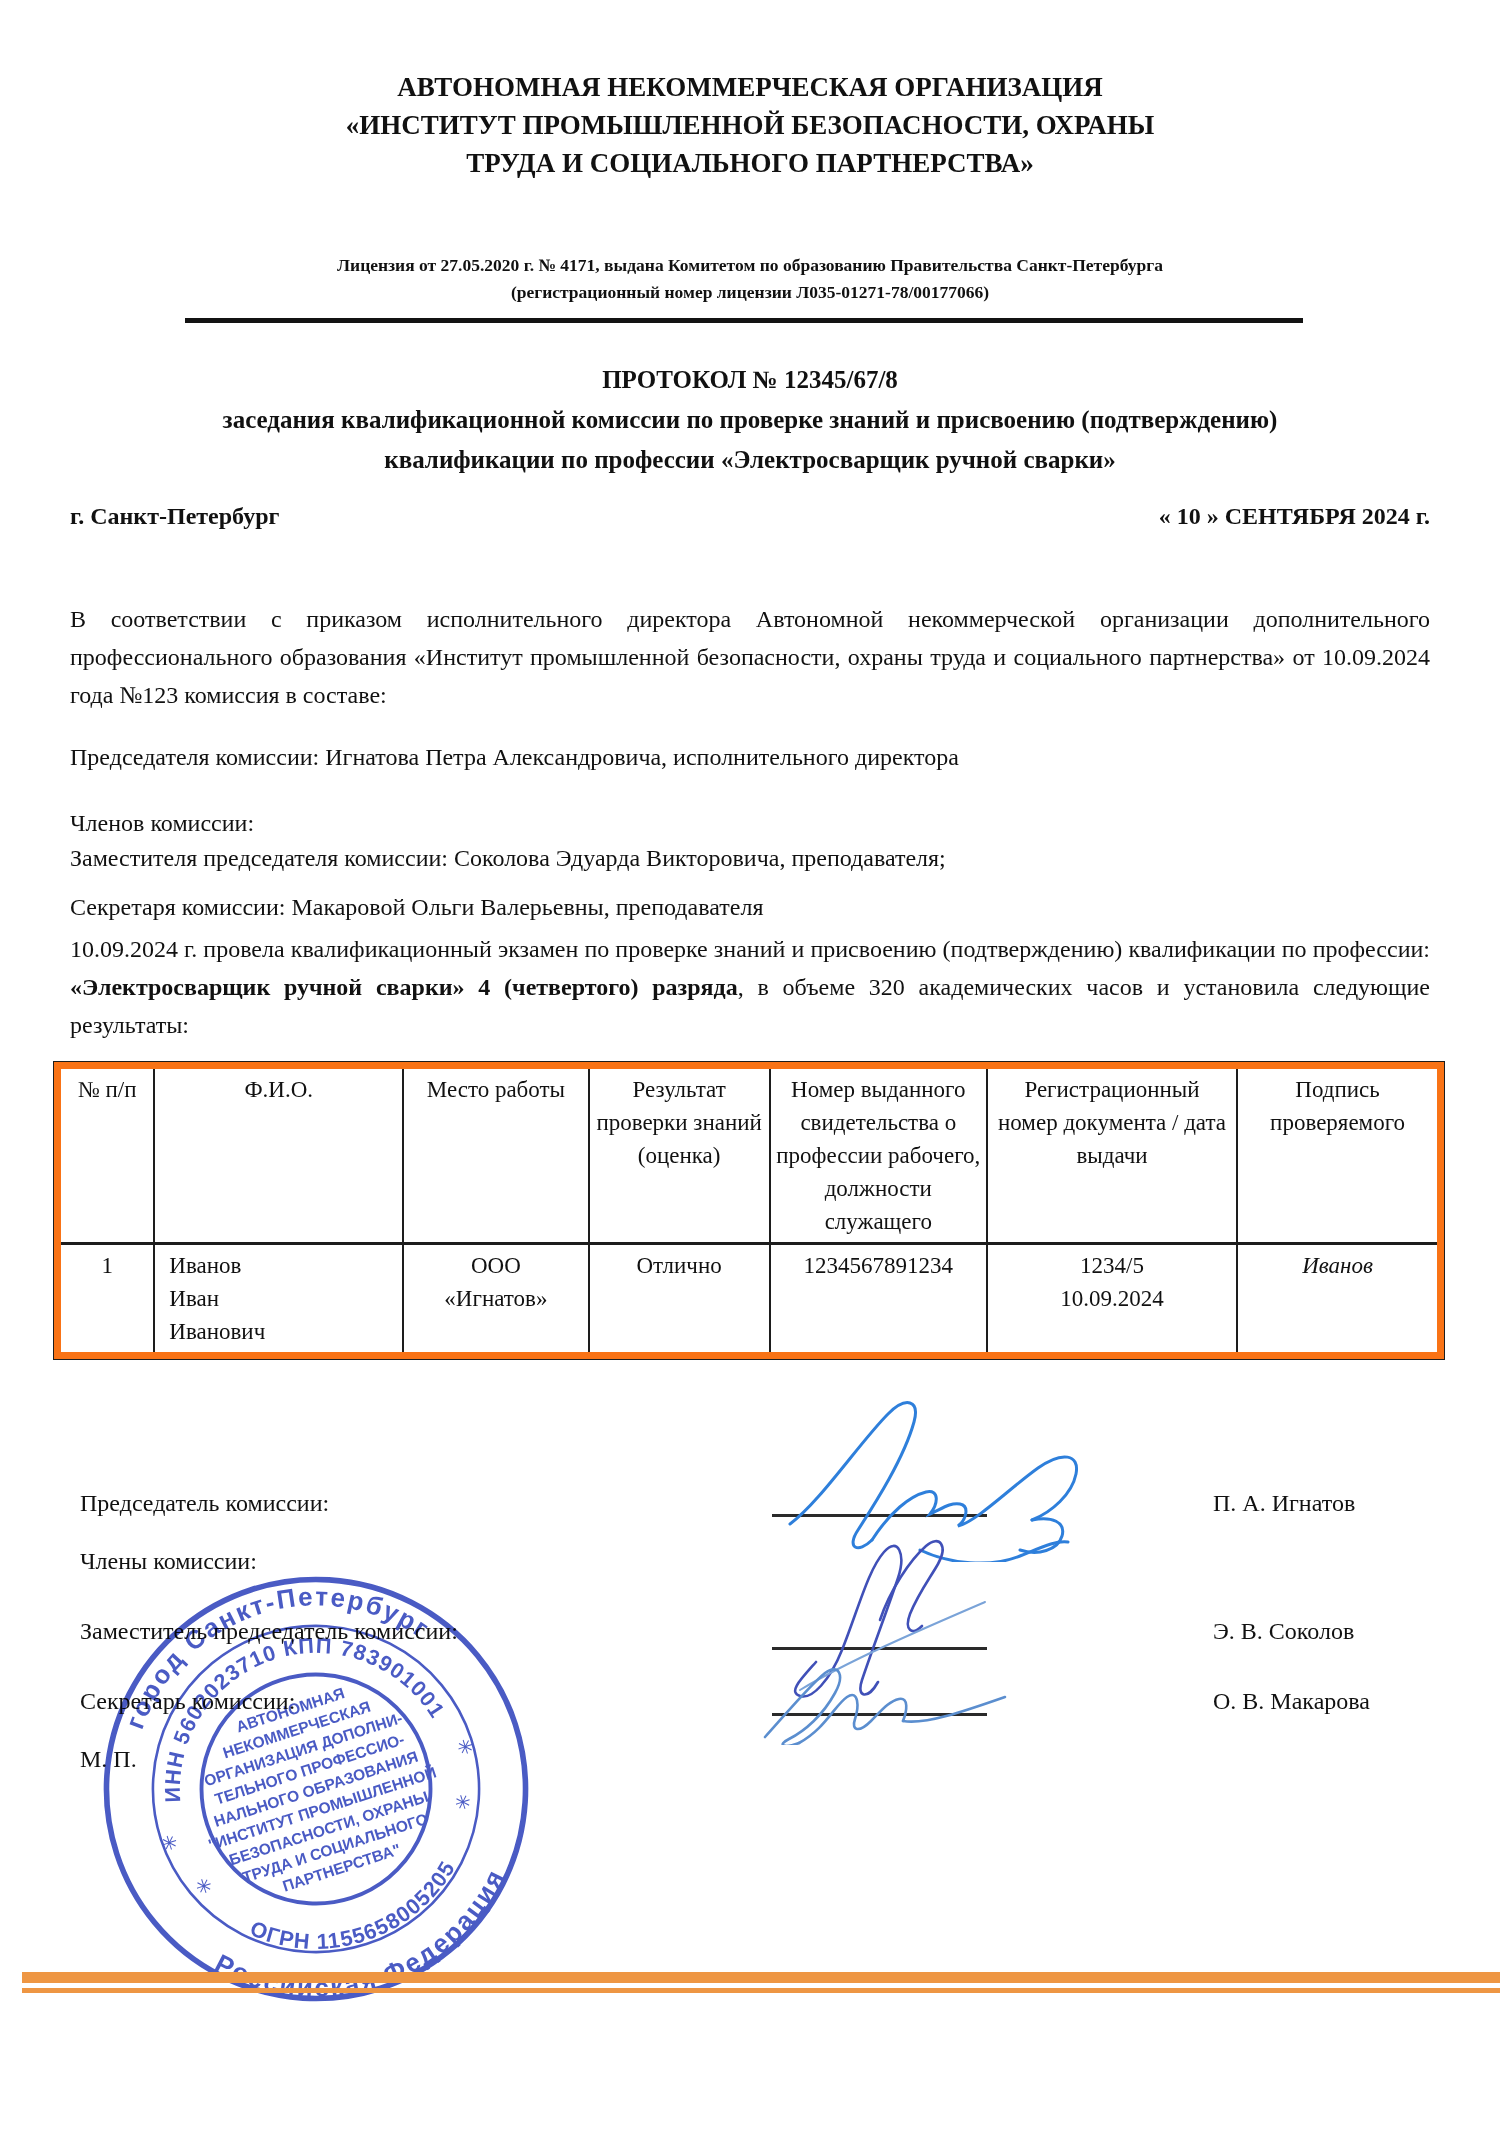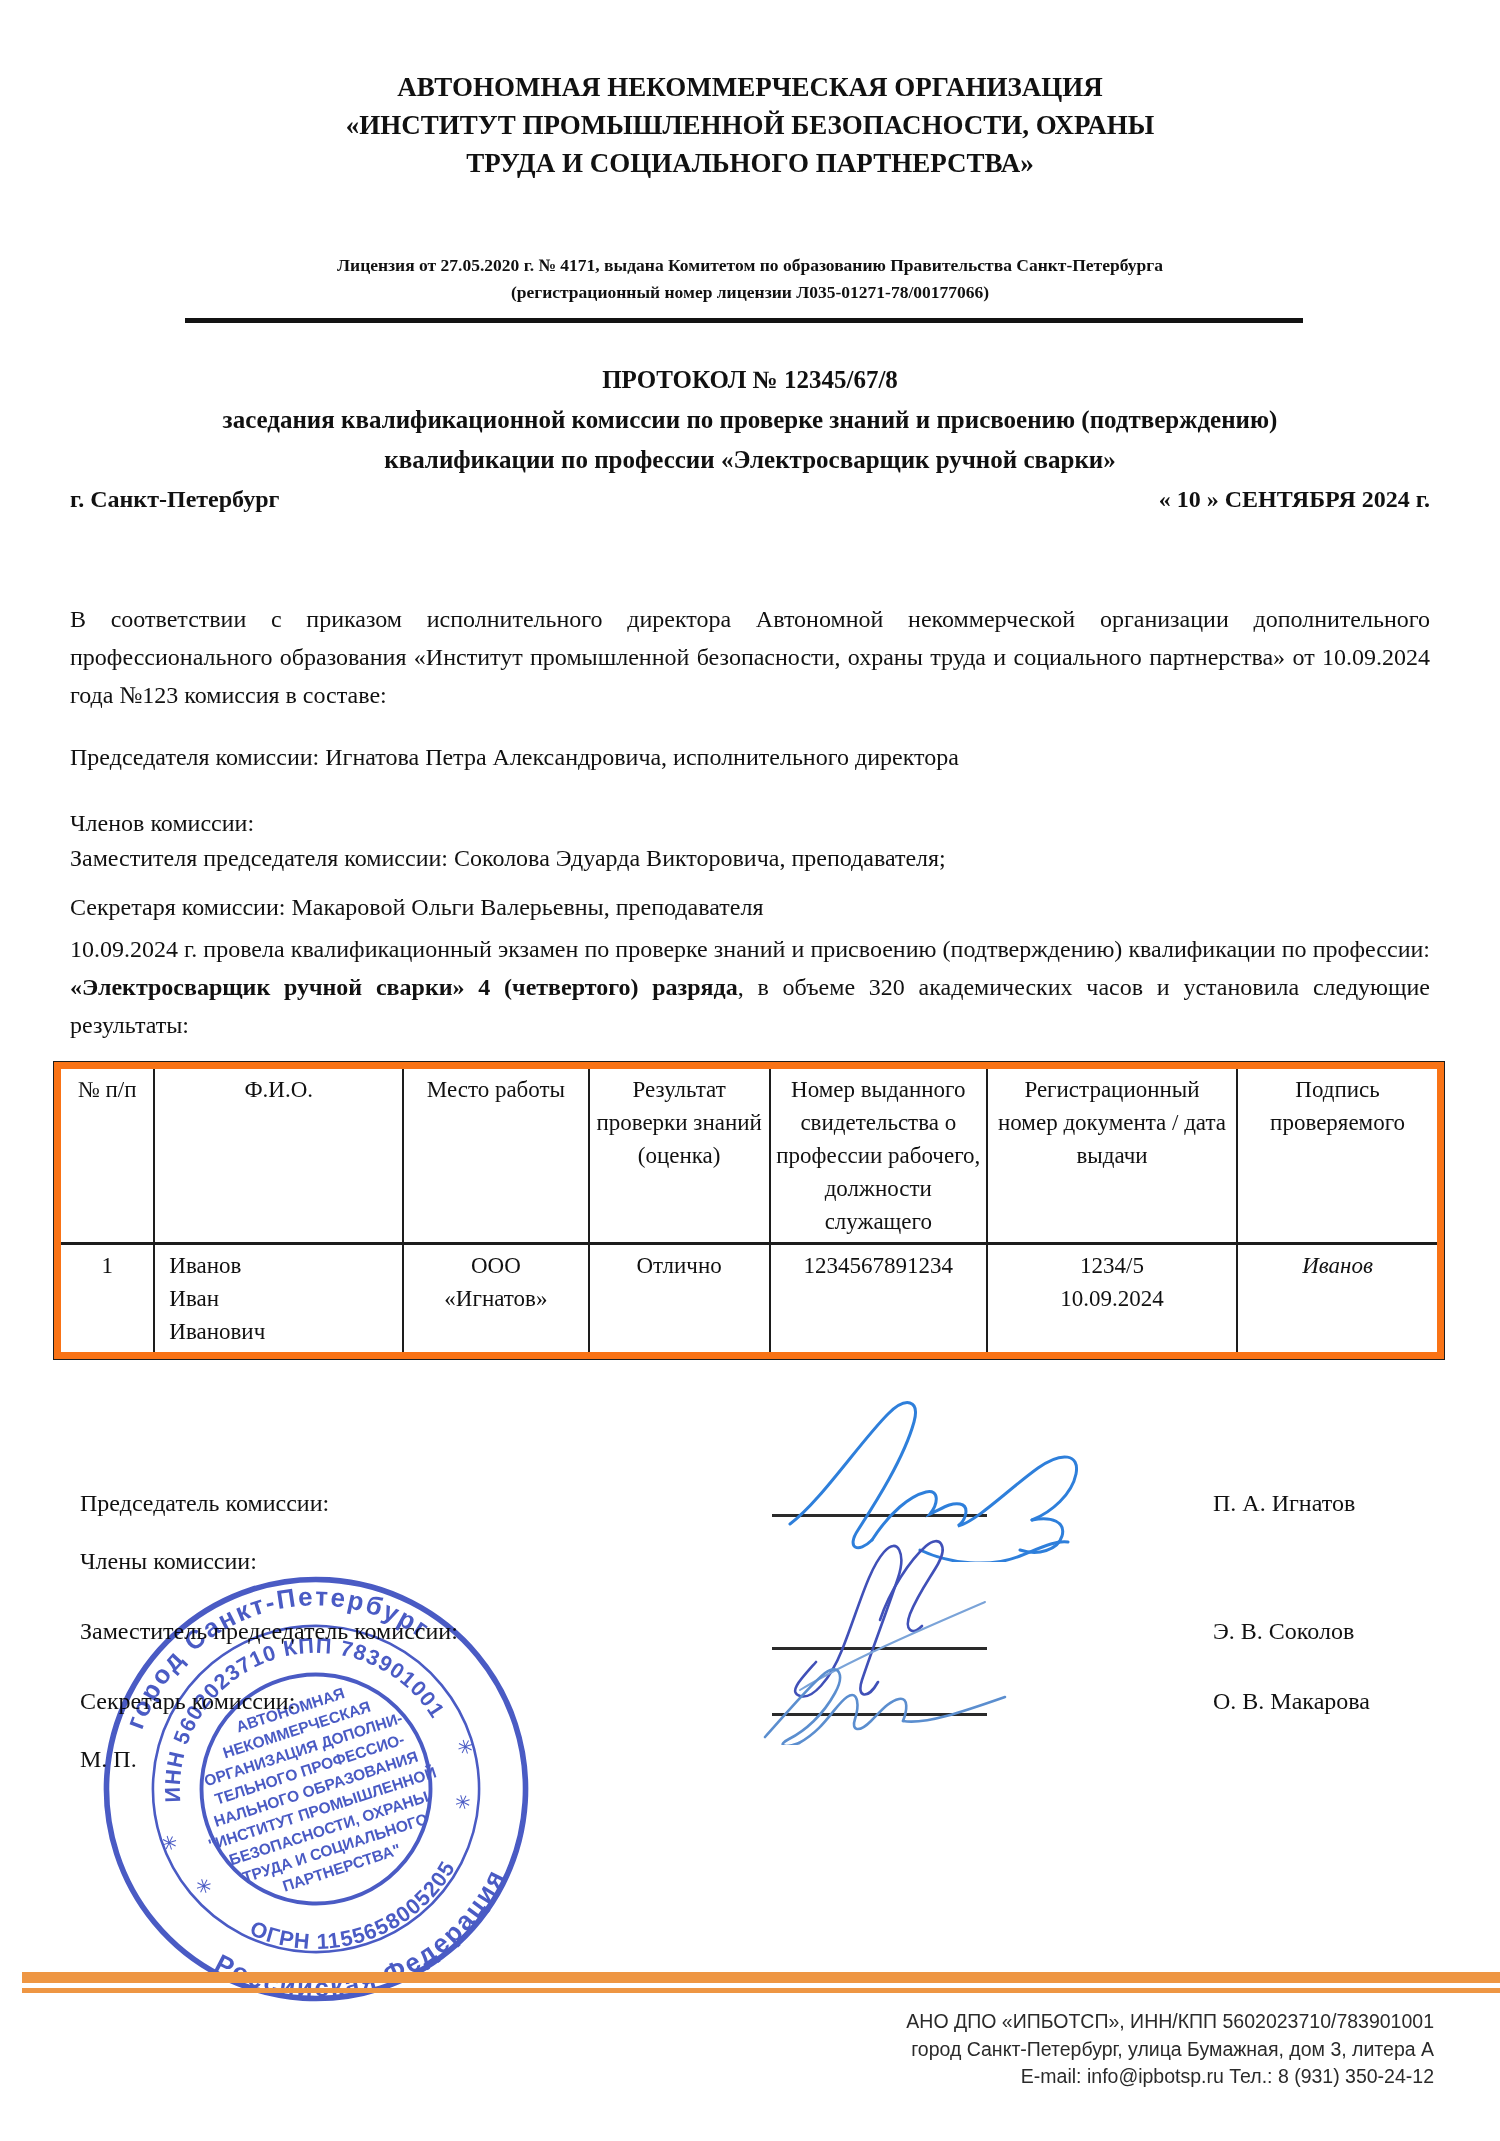--- a/index.html
+++ b/index.html
@@ -11,21 +11,21 @@
   .abs{position:absolute;}
   
   .org-name{top:68px;left:70px;width:1360px;text-align:center;
     font-weight:bold;font-size:27px;line-height:38px;}
   .license{top:252px;left:70px;width:1360px;text-align:center;
     font-weight:bold;font-size:17.5px;line-height:27px;}
   .top-rule{top:318px;left:185px;width:1118px;height:5px;background:#131313;}
   
   .protocol{top:360px;left:60px;width:1380px;text-align:center;
     font-weight:bold;font-size:25px;line-height:40px;}
-  .meta-row{top:486px;left:70px;width:1360px;font-weight:bold;font-size:24px;}
+  .meta-row{top:503px;left:70px;width:1360px;font-weight:bold;font-size:24px;}
   .meta-city{float:left;}
   .meta-date{float:right;}
   
   .para{left:70px;width:1360px;font-size:24px;line-height:38px;text-align:justify;}
   .line24{left:70px;width:1360px;font-size:24px;line-height:34px;}
   
   .qtable{top:1062px;left:54px;width:1390px;border-collapse:collapse;
     table-layout:fixed;font-size:23px;line-height:33px;}
   .qtable td{border:2px solid #1d1d1d;vertical-align:top;text-align:center;
     padding:4px 4px;white-space:pre-line;}
@@ -200,19 +200,14 @@
         <text x="100" y="112">"ИНСТИТУТ ПРОМЫШЛЕННОЙ</text>
         <text x="100" y="121.6">БЕЗОПАСНОСТИ, ОХРАНЫ</text>
         <text x="100" y="131.2">ТРУДА И СОЦИАЛЬНОГО</text>
         <text x="100" y="140.8">ПАРТНЕРСТВА"</text>
       </g>
     </g>
   </svg>
 
   <div class="abs orange-thick"></div>
   <div class="abs orange-thin"></div>
-  <div class="abs footer-text">
-    <div>АНО ДПО «ИПБОТСП», ИНН/КПП 5602023710/783901001</div>
-    <div>город Санкт-Петербург, улица Бумажная, дом 3, литера А</div>
-    <div>E-mail: info@ipbotsp.ru Тел.: 8 (931) 350-24-12</div>
-  </div>
 
 </div>
 
 </body></html>

